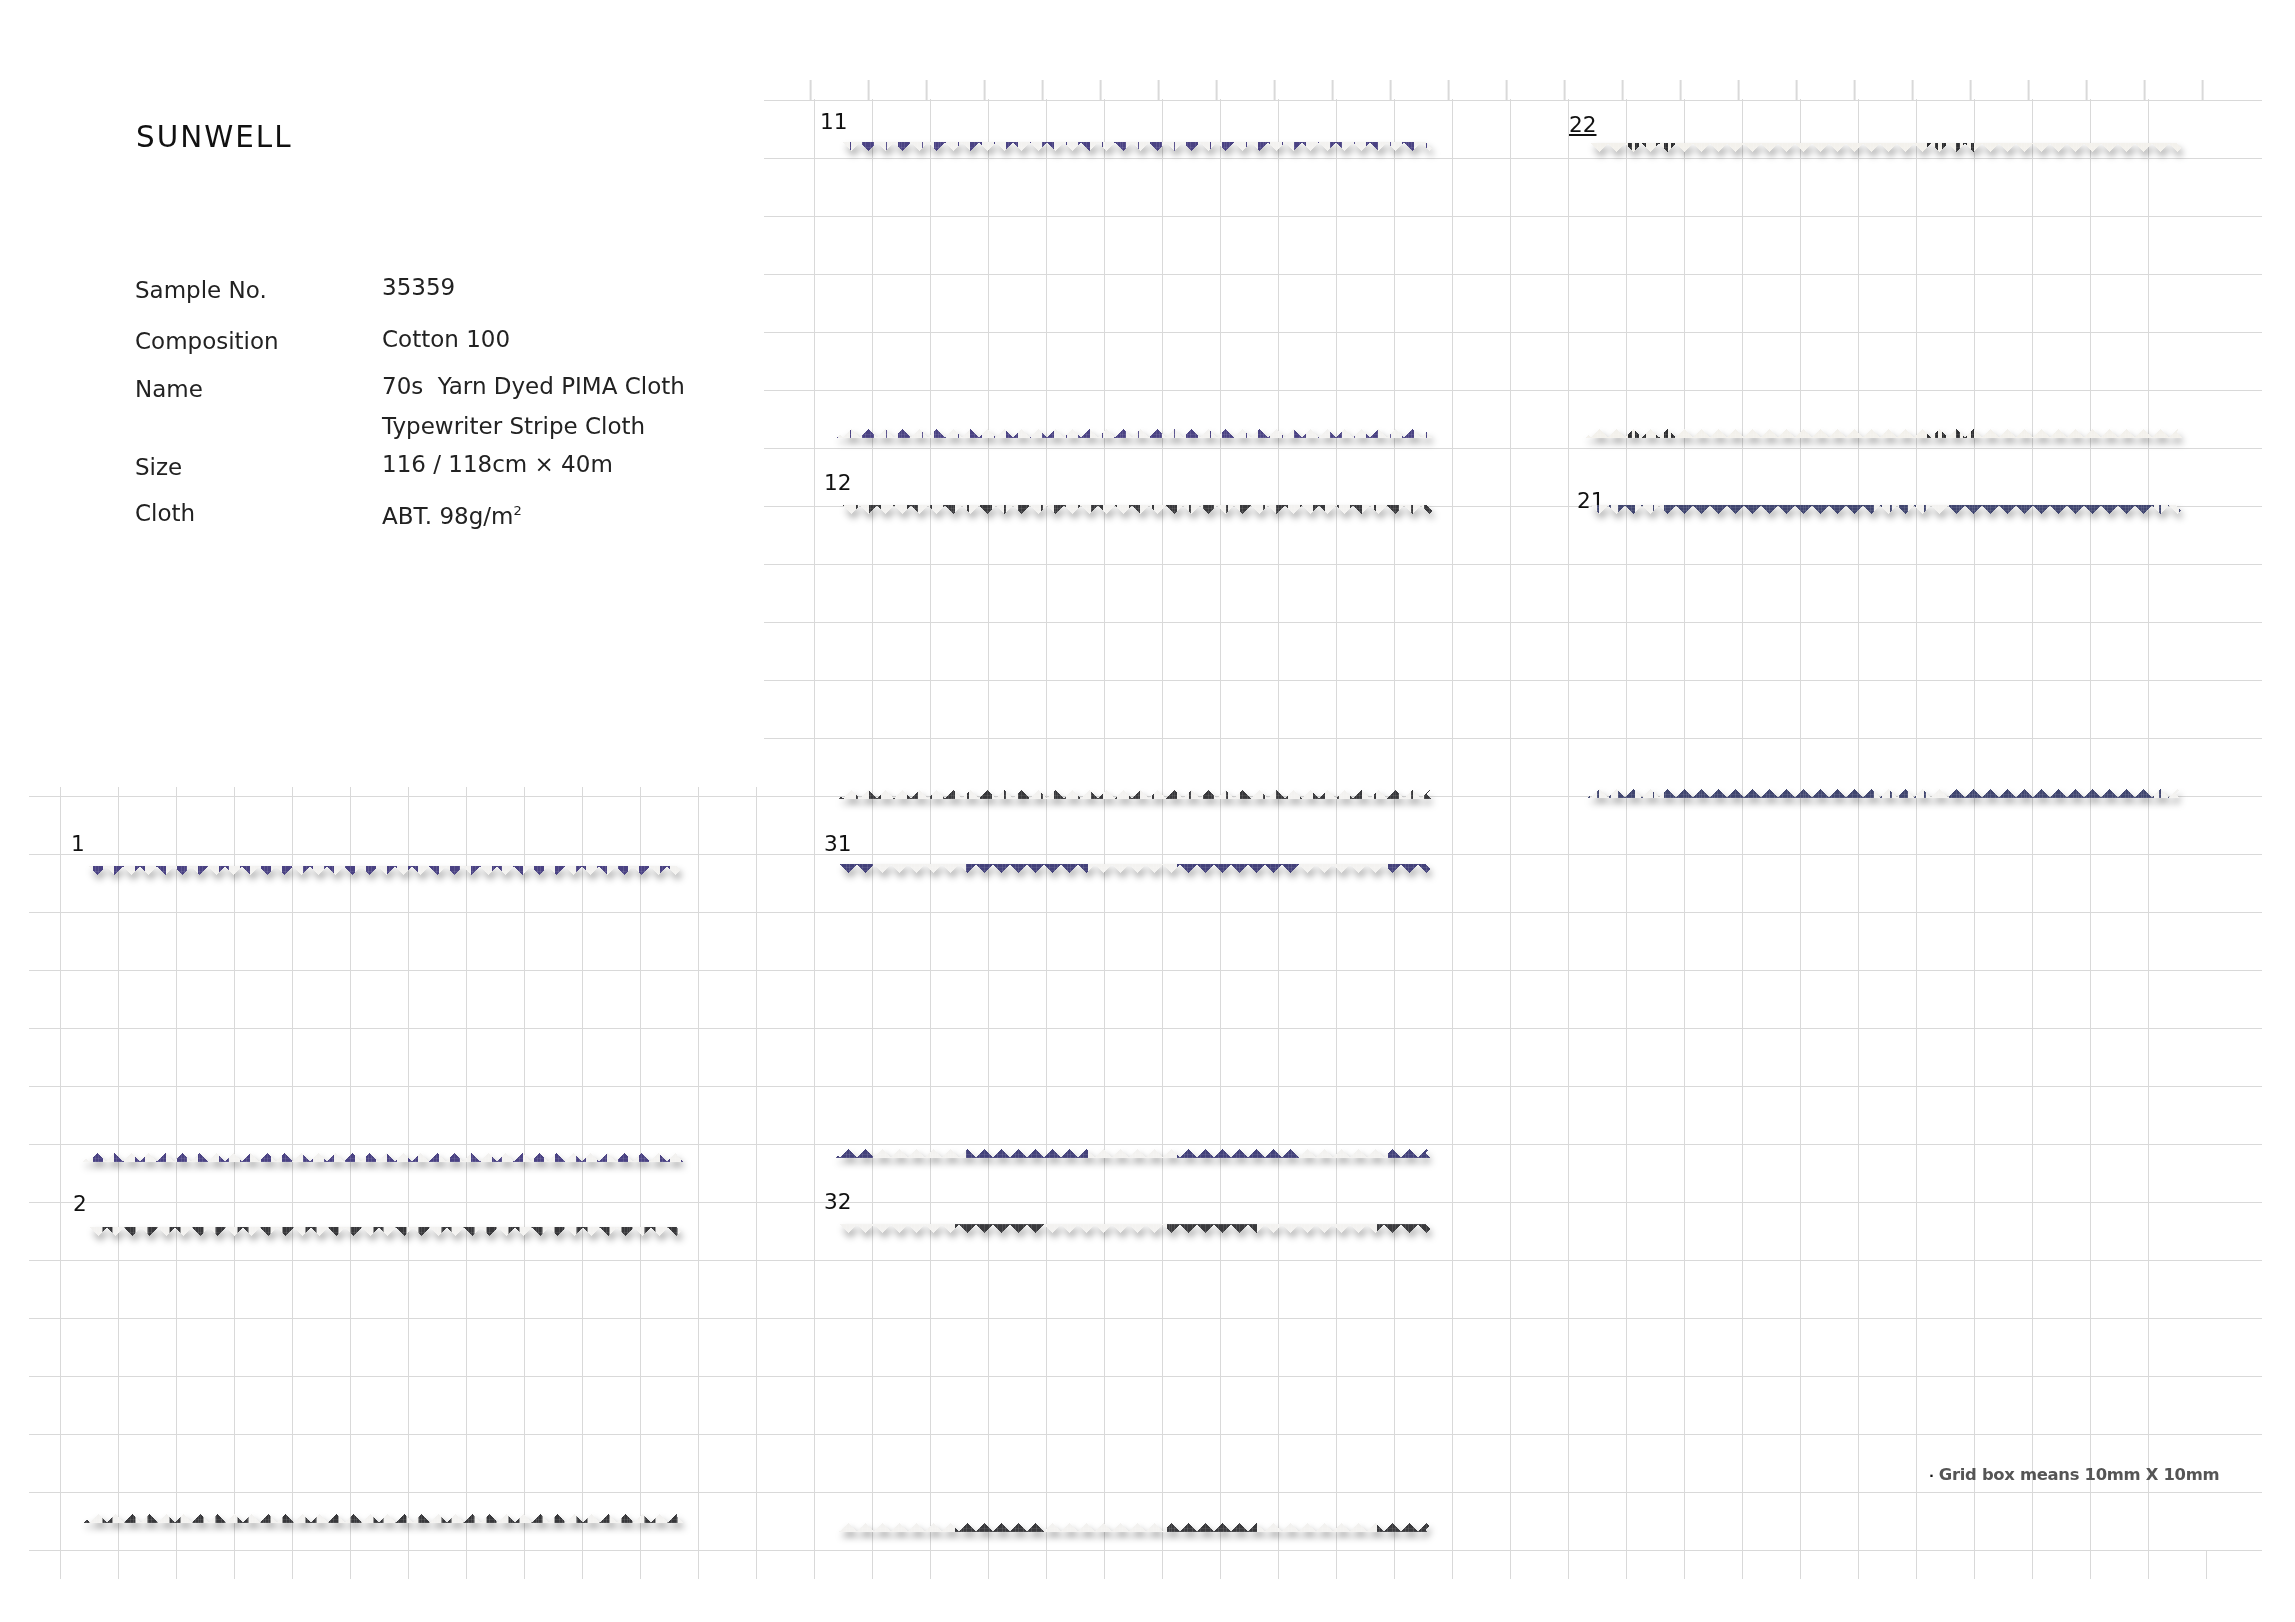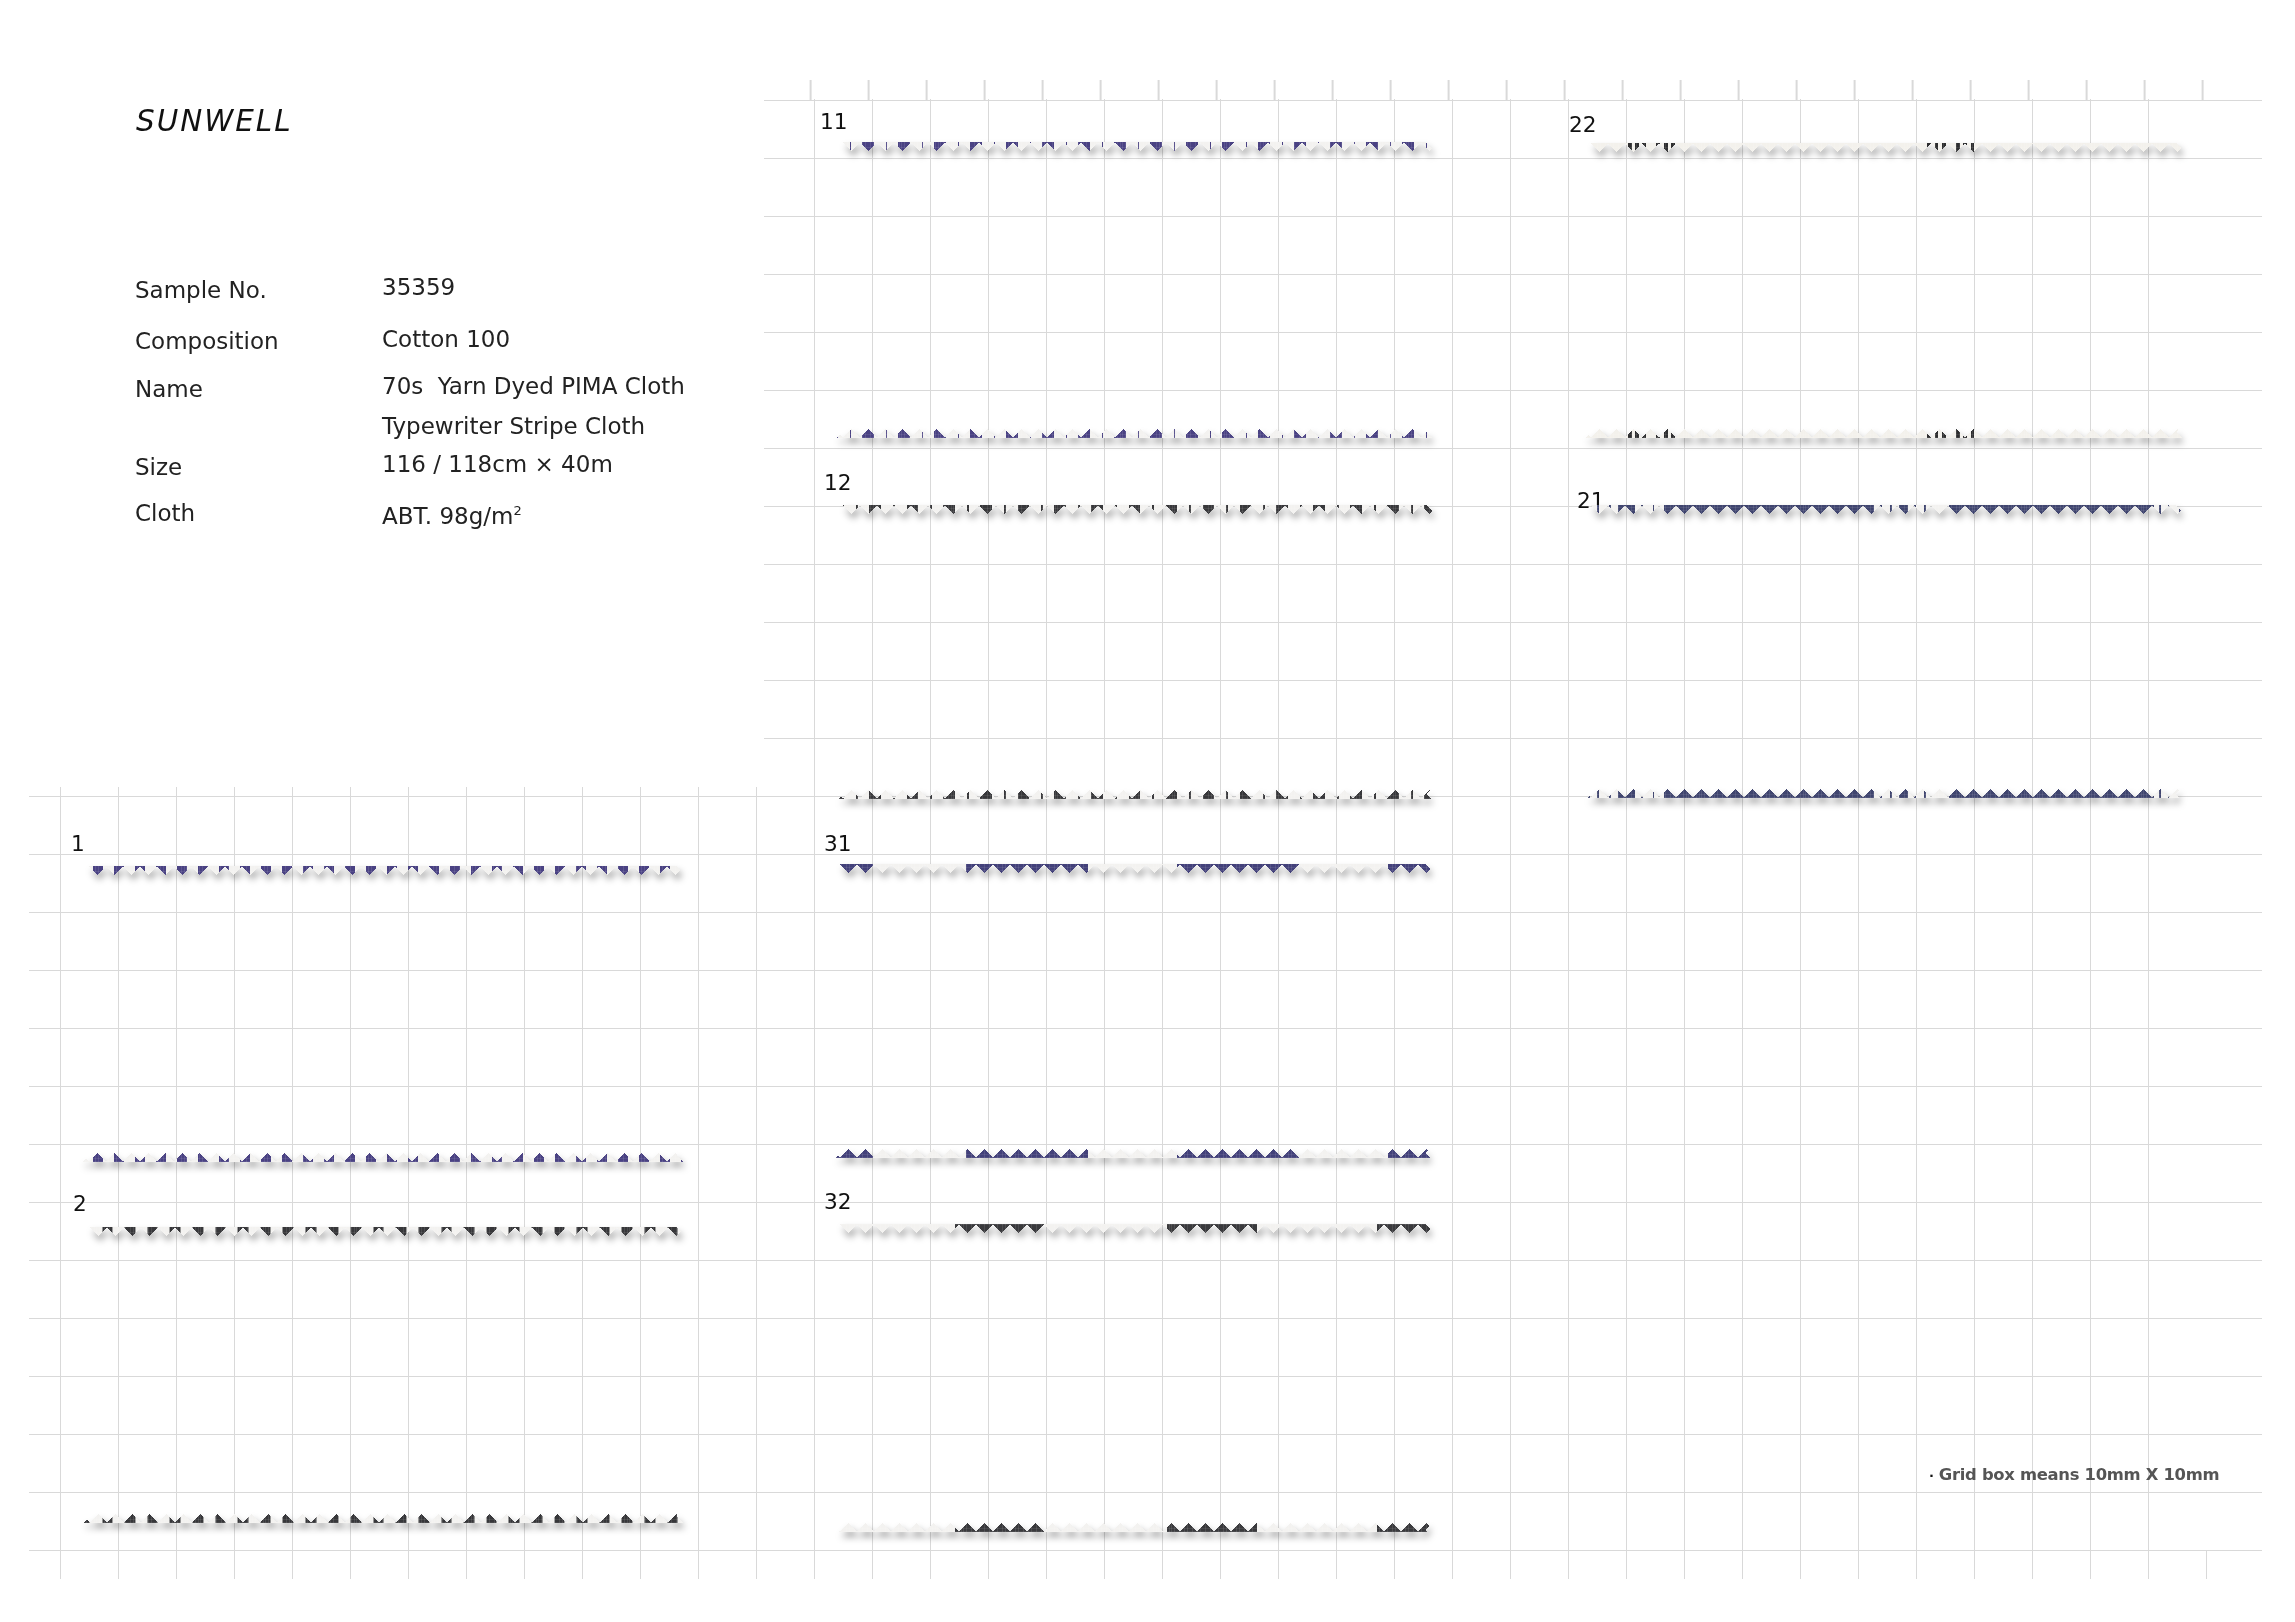--- a/index.html
+++ b/index.html
@@ -13,22 +13,22 @@
       linear-gradient(to right, transparent 31px, #d9d9d9 31px, #d9d9d9 32px, transparent 32px),
       linear-gradient(to bottom, transparent 19.6px, #d9d9d9 19.6px, #d9d9d9 21px, transparent 21px);
     background-size: 58px 100%, 100% 58px;
     background-repeat: repeat-x, repeat-y;
   }
   .grid-blank { position: absolute; left: 0; top: 0; width: 764px; height: 787px; background: #fff; }
   .grid-blank-top { position: absolute; left: 0; top: 0; width: 2295px; height: 80px; background: #fff; }
   .grid-blank-left { position: absolute; left: 0; top: 0; width: 29px; height: 1623px; background: #fff; }
 
   
-  .brand { position: absolute; left: 136px; top: 104px; font-size: 29.4px; letter-spacing: 2px;
-           font-family: "DejaVu Sans", sans-serif; font-weight: 400; color: #111; font-style: italic; }
+  .brand { position: absolute; left: 136px; top: 120px; font-size: 29.4px; letter-spacing: 2px;
+           font-family: "DejaVu Sans", sans-serif; font-weight: 400; color: #111; }
   .specs { position: absolute; left: 135px; top: 277px; font-size: 23px; color: #222; }
   .spec-row { position: absolute; left: 0; white-space: nowrap; }
   .spec-label { position: absolute; left: 0; }
   .spec-value { position: absolute; left: 247px; line-height: 29.4px; }
   .sup { font-size: 13px; vertical-align: 9.2px; }
 
   
   .swatch-label { position: absolute; font-size: 21.6px; color: #111; font-family: "DejaVu Sans", sans-serif; }
   .swatch-wrap { position: absolute; filter: drop-shadow(2px 5.9px 3.9px rgba(0,0,0,0.35)); }
   .swatch {
@@ -187,21 +187,21 @@
 
 <div class="swatch-label" style="left:824px; top:1189px;">32</div>
 <div class="swatch-wrap" style="left:823px; top:1224px; width:620px; height:308px;">
   <div class="swatch">
       <div class="swatch-inner pat-32">
         <div class="weave"></div>
       </div>
     </div>
 </div>
 
-<div class="swatch-label" style="left:1569px; top:112px;">22</div>
+<div class="swatch-label" style="left:1569px; top:112px;text-decoration:underline;">22</div>
 <div class="swatch-wrap" style="left:1574px; top:143px; width:620px; height:295px;">
   <div class="swatch">
       <div class="swatch-inner pat-22">
         <div class="weave"></div>
       </div>
     </div>
 </div>
 
 <div class="swatch-label" style="left:1577px; top:469px;margin-top:19px;">21</div>
 <div class="swatch-wrap" style="left:1574px; top:505px; width:619px; height:293px;">

